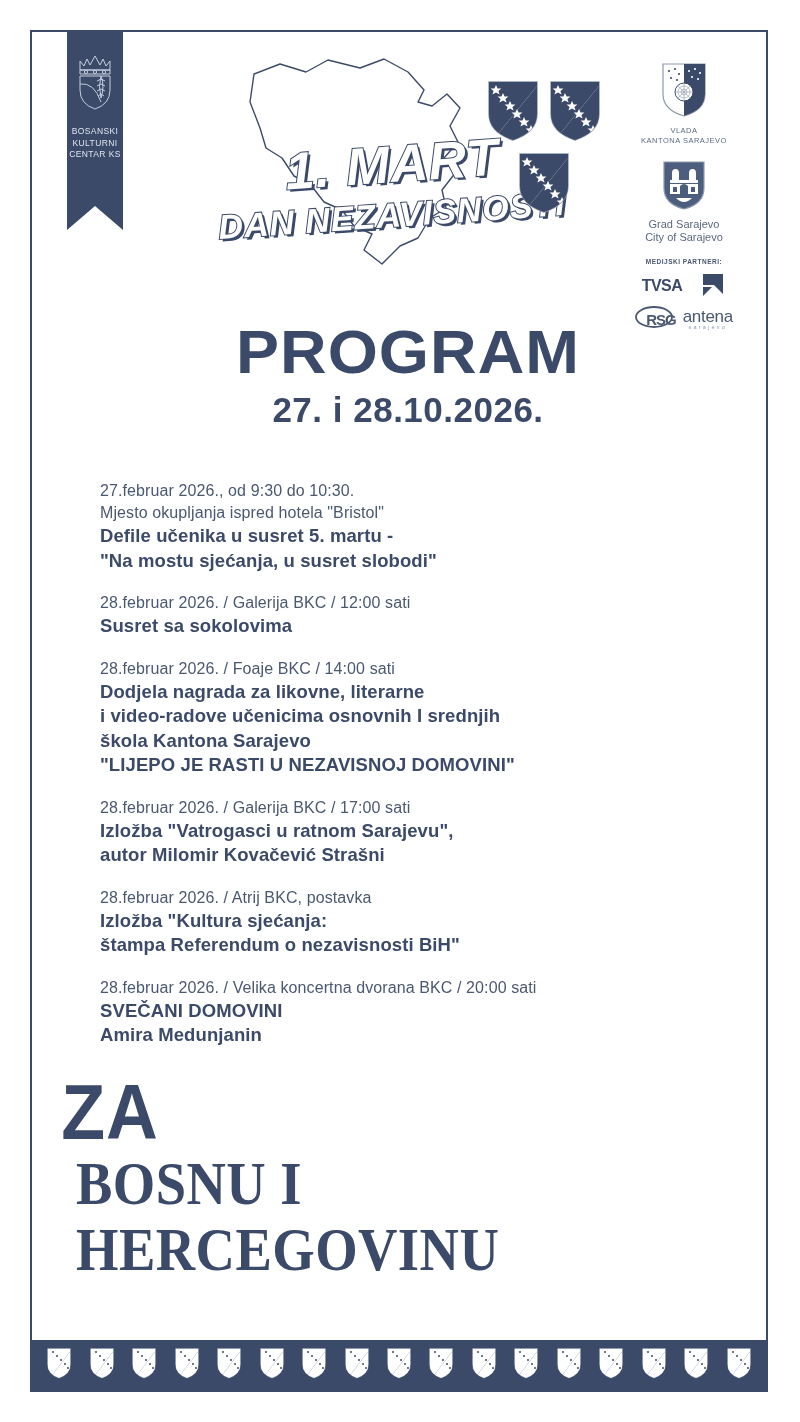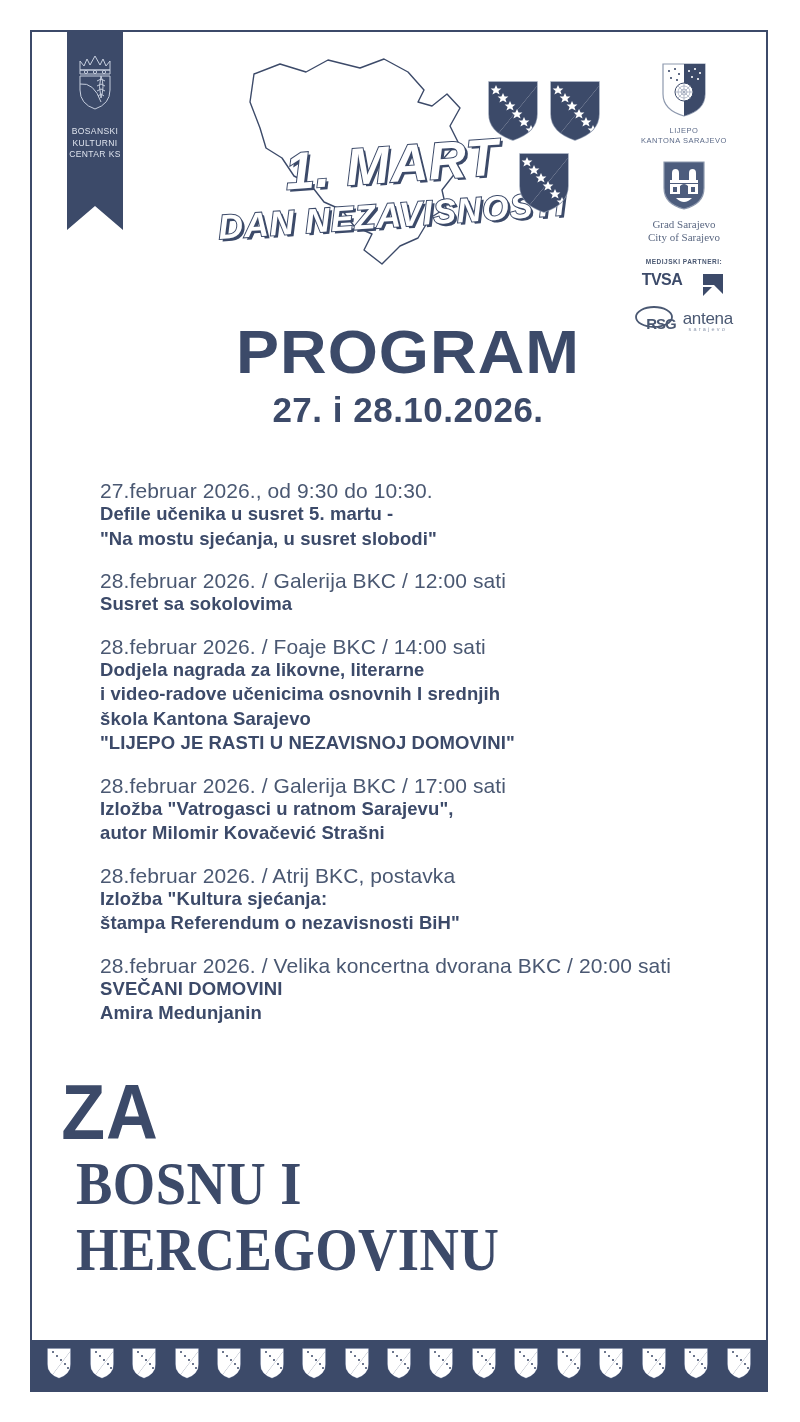--- a/index.html
+++ b/index.html
@@ -74,31 +74,31 @@
     position:absolute; right:22px; top:30px;
     width:120px;
     text-align:center;
   }
   .partner { margin-bottom:14px; }
   .partner-caption {
     font-size:7.5px; line-height:10px; letter-spacing:.5px;
     color:#5d6b89; margin-top:4px;
   }
   .partner-caption.serif {
-    font-family:Liberation Serif, serif;
+    font-family:Liberation Sans, sans-serif;
     font-size:11px; line-height:13px; letter-spacing:0;
     color:#5b6882;
   }
   #media-label {
     font-size:6.5px; font-weight:bold; letter-spacing:.5px;
     color:#4a5872; margin:10px 0 6px;
   }
-  #tvsa-row { display:flex; align-items:flex-start; justify-content:center; gap:18px; }
+  #tvsa-row { display:flex; align-items:center; justify-content:center; gap:18px; }
   #tvsa-text { font-size:16px; font-weight:bold; color:#3c4a69; letter-spacing:-.5px; }
-  #rsg-row { display:flex; align-items:flex-end; justify-content:center; gap:7px; margin-top:5px; }
+  #rsg-row { display:flex; align-items:center; justify-content:center; gap:7px; margin-top:5px; }
   #rsg-text { font-size:15px; font-weight:bold; color:#4a5872; letter-spacing:-1px; }
   .antena-wrap { text-align:center; }
   #antena-text { font-size:17px; color:#4a5872; letter-spacing:-.3px; line-height:15px; }
   #antena-sub { font-size:5.5px; letter-spacing:2.2px; color:#8e99ae; }
 
   
   #program-head { position:absolute; left:9px; top:288px; width:100%; text-align:center; }
   #program-title {
     font-size:62px; font-weight:bold; letter-spacing:1px;
     color:#3c4a69; line-height:64px;
@@ -106,21 +106,21 @@
   }
   #program-date {
     font-size:35px; font-weight:bold; letter-spacing:.5px;
     color:#3c4a69; margin-top:6px;
   }
 
   
   #program-list { position:absolute; left:68px; top:448px; width:620px; }
   .entry { margin-bottom:19px; }
   .entry-meta {
-    font-size:21px; line-height:22px; color:#4a5872;
+    font-size:16px; line-height:22px; color:#4a5872;
     letter-spacing:.1px;
   }
   .entry-title {
     font-size:18.5px; font-weight:bold; line-height:24.5px;
     color:#3c4a69; letter-spacing:.1px;
   }
   .entry-title .ln { display:block; }
 
   
   #slogan { position:absolute; left:0; bottom:108px; width:100%; text-align:left; }
@@ -288,21 +288,21 @@
             <circle cx="23" cy="30" r="9" fill="#fff" stroke="#3c4a69" stroke-width="1"></circle>
             <g stroke="#8e99ae" stroke-width=".6" fill="none">
               <circle cx="23" cy="30" r="6"></circle>
                 <circle cx="23" cy="30" r="3"></circle>
               <path d="M14 30 H32 M23 21 V39 M17 24 L29 36 M29 24 L17 36"></path>
             </g>
           </g>
         </svg>
       </span>
       <div class="partner-caption">
-        <div>LIJEPO</div>
+        <div>VLADA</div>
         <div>KANTONA SARAJEVO</div>
       </div>
     </div>
 
     <div class="partner">
       <span>
         <svg width="44" height="50" viewBox="0 0 44 50">
           <path d="M2 2 H42 V28 Q42 44 22 49 Q2 44 2 28 Z" fill="#4d5d7d" stroke="#8e99ae" stroke-width="1.2"></path>
           <g fill="#fff">
             <path d="M10 20 L10 13 Q10 9 13.5 9 Q17 9 17 13 L17 20 Z"></path>
@@ -353,20 +353,21 @@
 
   <div id="program-head">
     <div id="program-title">PROGRAM</div>
     <div id="program-date">27. i 28.10.2026.</div>
   </div>
 
   <div id="program-list">
       <div class="entry">
         <div class="entry-meta">
           <div>27.februar 2026., od 9:30 do 10:30.</div>
+          <div>Mjesto okupljanja ispred hotela "Bristol"</div>
         </div>
         <div class="entry-title">
           <span class="ln">Defile učenika u susret 5. martu -</span>
           <span class="ln">"Na mostu sjećanja, u susret slobodi"</span>
         </div>
       </div>
       <div class="entry">
         <div class="entry-meta">
           <div>28.februar 2026. / Galerija BKC / 12:00 sati</div>
         </div>

